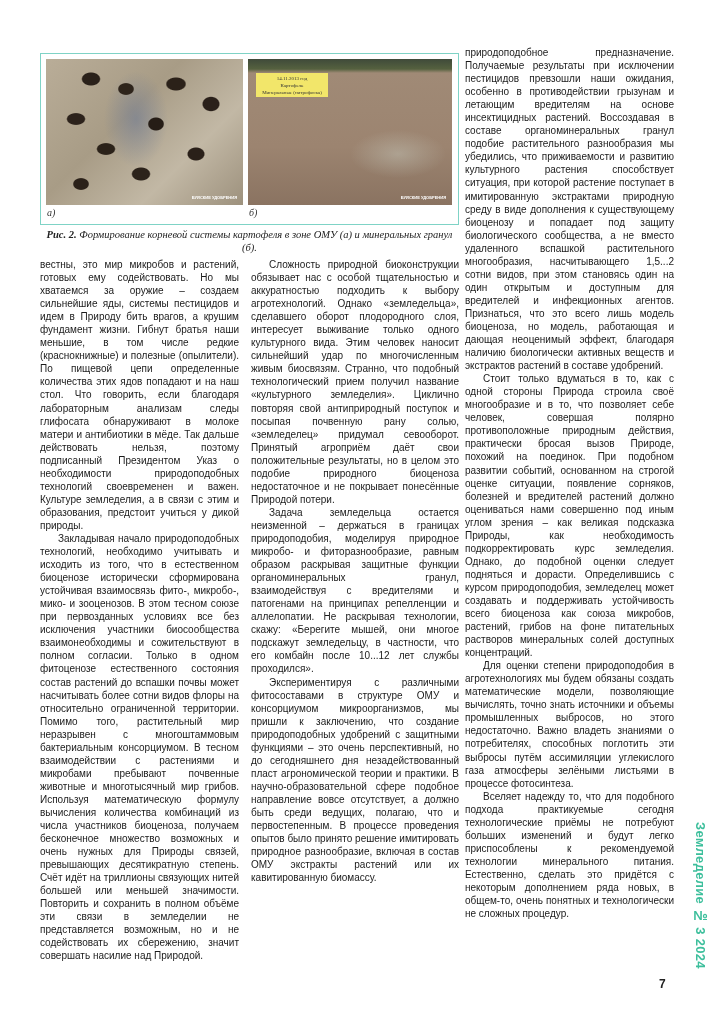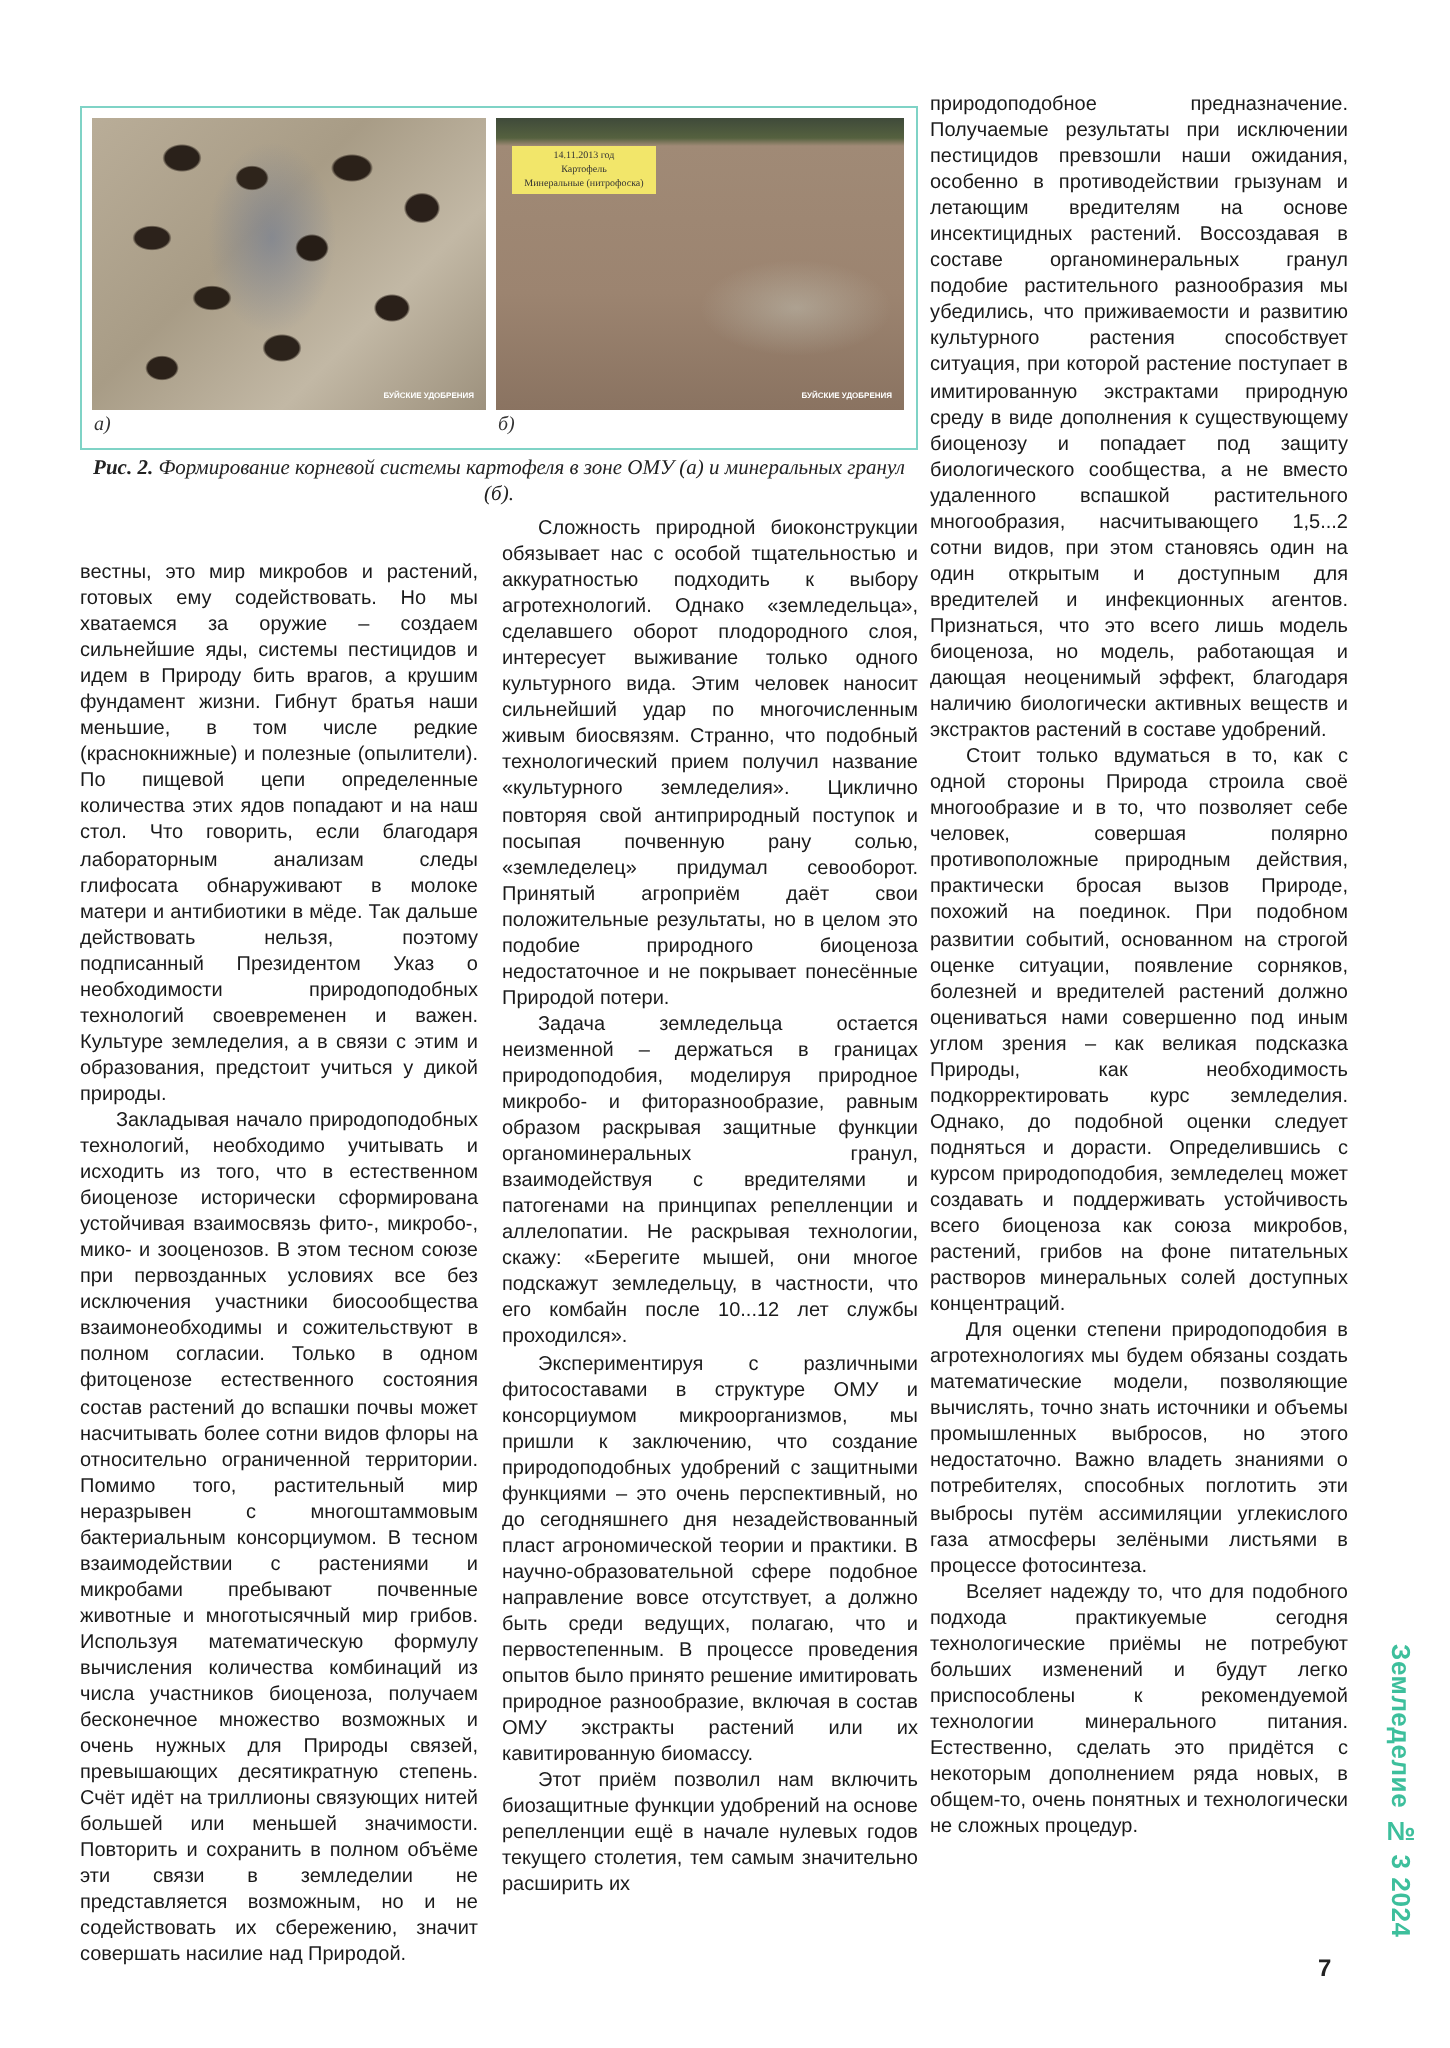--- a/index.html
+++ b/index.html
@@ -27,21 +27,21 @@
       linear-gradient(180deg, #3f4a3a 0px, #55613f 10px, #a08a76 14px, #9c8470 60%, #8a7361 100%);
   }
   .photo-b .label-card { position:absolute; left:8px; top:14px; width:72px; height:24px; background:#f2e66a; font-family:"Liberation Serif", serif; font-size:5px; line-height:7px; text-align:center; color:#333; padding-top:2px; box-sizing:border-box; }
   .watermark { position:absolute; right:6px; bottom:5px; font-size:4px; color:#fff; font-weight:bold; }
   .sub-label { position:absolute; top:153px; font-family:"Liberation Serif", serif; font-style:italic; font-size:10px; color:#333; }
   .caption { position:absolute; left:40px; top:228px; width:419px; text-align:center; font-family:"Liberation Serif", serif; font-style:italic; font-size:10.5px; line-height:13px; color:#222; }
   .caption b { font-weight:bold; }
   .col { position:absolute; font-size:10px; line-height:13.05px; text-align:justify; letter-spacing:0px; }
   .col p { margin:0; text-indent:0; }
   .col p.ind { text-indent:18px; }
-  .col-1 { left:40px; top:258px; width:199px;margin-top:22px; }
+  .col-1 { left:40px; top:258px; width:199px; }
   .col-2 { left:251px; top:258px; width:208px; }
   .col-3 { left:465px; top:46px; width:209px; }
   .journal-side { position:absolute; left:693px; top:822px; writing-mode:vertical-rl; font-weight:bold; font-size:13px; color:#3dbf9c; letter-spacing:0.3px; }
   .page-number { position:absolute; left:659px; top:977px; font-weight:bold; font-size:12px; color:#222; }
 </style>
 </head>
 <body>
 
 <div class="figure-frame">
   <div class="photo photo-a">
@@ -65,21 +65,20 @@
 
 <div class="col col-1">
   <p>вестны, это мир микробов и растений, готовых ему содействовать. Но мы хватаемся за оружие – создаем сильнейшие яды, системы пестицидов и идем в Природу бить врагов, а крушим фундамент жизни. Гибнут братья наши меньшие, в том числе редкие (краснокнижные) и полезные (опылители). По пищевой цепи определенные количества этих ядов попадают и на наш стол. Что говорить, если благодаря лабораторным анализам следы глифосата обнаруживают в молоке матери и антибиотики в мёде. Так дальше действовать нельзя, поэтому подписанный Президентом Указ о необходимости природоподобных технологий своевременен и важен. Культуре земледелия, а в связи с этим и образования, предстоит учиться у дикой природы.</p>
   <p class="ind">Закладывая начало природоподобных технологий, необходимо учитывать и исходить из того, что в естественном биоценозе исторически сформирована устойчивая взаимосвязь фито-, микробо-, мико- и зооценозов. В этом тесном союзе при первозданных условиях все без исключения участники биосообщества взаимонеобходимы и сожительствуют в полном согласии. Только в одном фитоценозе естественного состояния состав растений до вспашки почвы может насчитывать более сотни видов флоры на относительно ограниченной территории. Помимо того, растительный мир неразрывен с многоштаммовым бактериальным консорциумом. В тесном взаимодействии с растениями и микробами пребывают почвенные животные и многотысячный мир грибов. Используя математическую формулу вычисления количества комбинаций из числа участников биоценоза, получаем бесконечное множество возможных и очень нужных для Природы связей, превышающих десятикратную степень. Счёт идёт на триллионы связующих нитей большей или меньшей значимости. Повторить и сохранить в полном объёме эти связи в земледелии не представляется возможным, но и не содействовать их сбережению, значит совершать насилие над Природой.</p>
 </div>
 
 <div class="col col-2">
   <p class="ind">Сложность природной биоконструкции обязывает нас с особой тщательностью и аккуратностью подходить к выбору агротехнологий. Однако «земледельца», сделавшего оборот плодородного слоя, интересует выживание только одного культурного вида. Этим человек наносит сильнейший удар по многочисленным живым биосвязям. Странно, что подобный технологический прием получил название «культурного земледелия». Циклично повторяя свой антиприродный поступок и посыпая почвенную рану солью, «земледелец» придумал севооборот. Принятый агроприём даёт свои положительные результаты, но в целом это подобие природного биоценоза недостаточное и не покрывает понесённые Природой потери.</p>
   <p class="ind">Задача земледельца остается неизменной – держаться в границах природоподобия, моделируя природное микробо- и фиторазнообразие, равным образом раскрывая защитные функции органоминеральных гранул, взаимодействуя с вредителями и патогенами на принципах репелленции и аллелопатии. Не раскрывая технологии, скажу: «Берегите мышей, они многое подскажут земледельцу, в частности, что его комбайн после 10...12 лет службы проходился».</p>
   <p class="ind">Экспериментируя с различными фитосоставами в структуре ОМУ и консорциумом микроорганизмов, мы пришли к заключению, что создание природоподобных удобрений с защитными функциями – это очень перспективный, но до сегодняшнего дня незадействованный пласт агрономической теории и практики. В научно-образовательной сфере подобное направление вовсе отсутствует, а должно быть среди ведущих, полагаю, что и первостепенным. В процессе проведения опытов было принято решение имитировать природное разнообразие, включая в состав ОМУ экстракты растений или их кавитированную биомассу.</p>
-  <p class="ind">Этот приём позволил нам включить биозащитные функции удобрений на основе репелленции ещё в начале нулевых годов текущего столетия, тем самым значительно расширить их</p>
 </div>
 
 <div class="col col-3">
   <p>природоподобное предназначение. Получаемые результаты при исключении пестицидов превзошли наши ожидания, особенно в противодействии грызунам и летающим вредителям на основе инсектицидных растений. Воссоздавая в составе органоминеральных гранул подобие растительного разнообразия мы убедились, что приживаемости и развитию культурного растения способствует ситуация, при которой растение поступает в имитированную экстрактами природную среду в виде дополнения к существующему биоценозу и попадает под защиту биологического сообщества, а не вместо удаленного вспашкой растительного многообразия, насчитывающего 1,5...2 сотни видов, при этом становясь один на один открытым и доступным для вредителей и инфекционных агентов. Признаться, что это всего лишь модель биоценоза, но модель, работающая и дающая неоценимый эффект, благодаря наличию биологически активных веществ и экстрактов растений в составе удобрений.</p>
   <p class="ind">Стоит только вдуматься в то, как с одной стороны Природа строила своё многообразие и в то, что позволяет себе человек, совершая полярно противоположные природным действия, практически бросая вызов Природе, похожий на поединок. При подобном развитии событий, основанном на строгой оценке ситуации, появление сорняков, болезней и вредителей растений должно оцениваться нами совершенно под иным углом зрения – как великая подсказка Природы, как необходимость подкорректировать курс земледелия. Однако, до подобной оценки следует подняться и дорасти. Определившись с курсом природоподобия, земледелец может создавать и поддерживать устойчивость всего биоценоза как союза микробов, растений, грибов на фоне питательных растворов минеральных солей доступных концентраций.</p>
   <p class="ind">Для оценки степени природоподобия в агротехнологиях мы будем обязаны создать математические модели, позволяющие вычислять, точно знать источники и объемы промышленных выбросов, но этого недостаточно. Важно владеть знаниями о потребителях, способных поглотить эти выбросы путём ассимиляции углекислого газа атмосферы зелёными листьями в процессе фотосинтеза.</p>
   <p class="ind">Вселяет надежду то, что для подобного подхода практикуемые сегодня технологические приёмы не потребуют больших изменений и будут легко приспособлены к рекомендуемой технологии минерального питания. Естественно, сделать это придётся с некоторым дополнением ряда новых, в общем-то, очень понятных и технологически не сложных процедур.</p>
 </div>
 
 <div class="journal-side">Земледелие № 3 2024</div>

